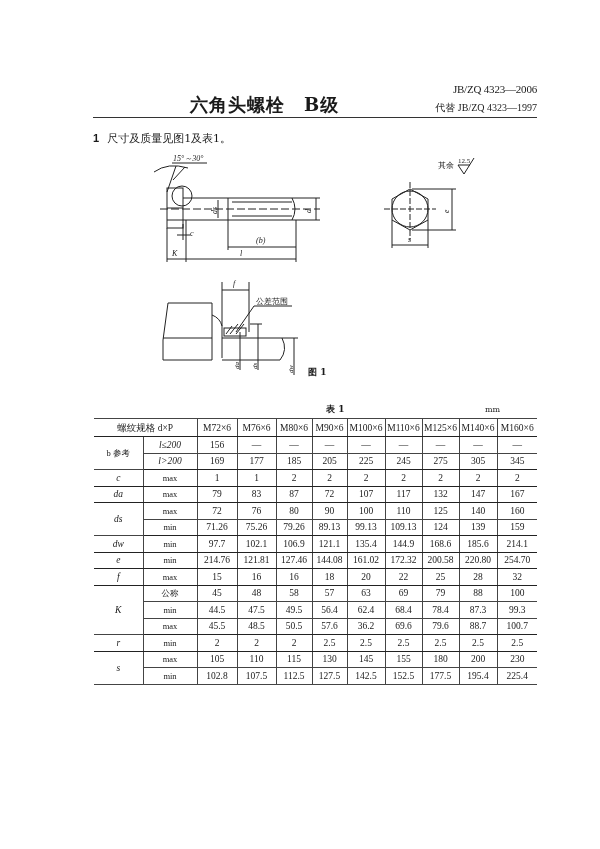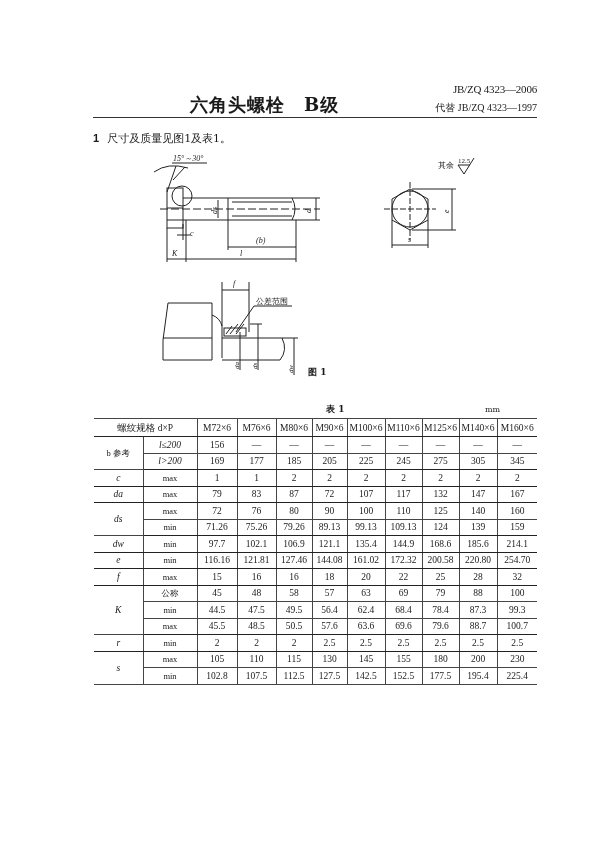--- a/index.html
+++ b/index.html
@@ -249,21 +249,21 @@
     <td>121.1</td>
     <td>135.4</td>
     <td>144.9</td>
     <td>168.6</td>
     <td>185.6</td>
     <td>214.1</td>
   </tr>
   <tr class="thick">
     <td class="sym">e</td>
     <td class="lbl">min</td>
-    <td>116.16</td>
+    <td>214.76</td>
     <td>121.81</td>
     <td>127.46</td>
     <td>144.08</td>
     <td>161.02</td>
     <td>172.32</td>
     <td>200.58</td>
     <td>220.80</td>
     <td>254.70</td>
   </tr>
   <tr class="thick">
@@ -303,21 +303,21 @@
     <td>78.4</td>
     <td>87.3</td>
     <td>99.3</td>
   </tr>
   <tr class="thick">
     <td class="lbl">max</td>
     <td>45.5</td>
     <td>48.5</td>
     <td>50.5</td>
     <td>57.6</td>
-    <td>63.6</td>
+    <td>36.2</td>
     <td>69.6</td>
     <td>79.6</td>
     <td>88.7</td>
     <td>100.7</td>
   </tr>
   <tr class="thick">
     <td class="sym">r</td>
     <td class="lbl">min</td>
     <td>2</td>
     <td>2</td>

